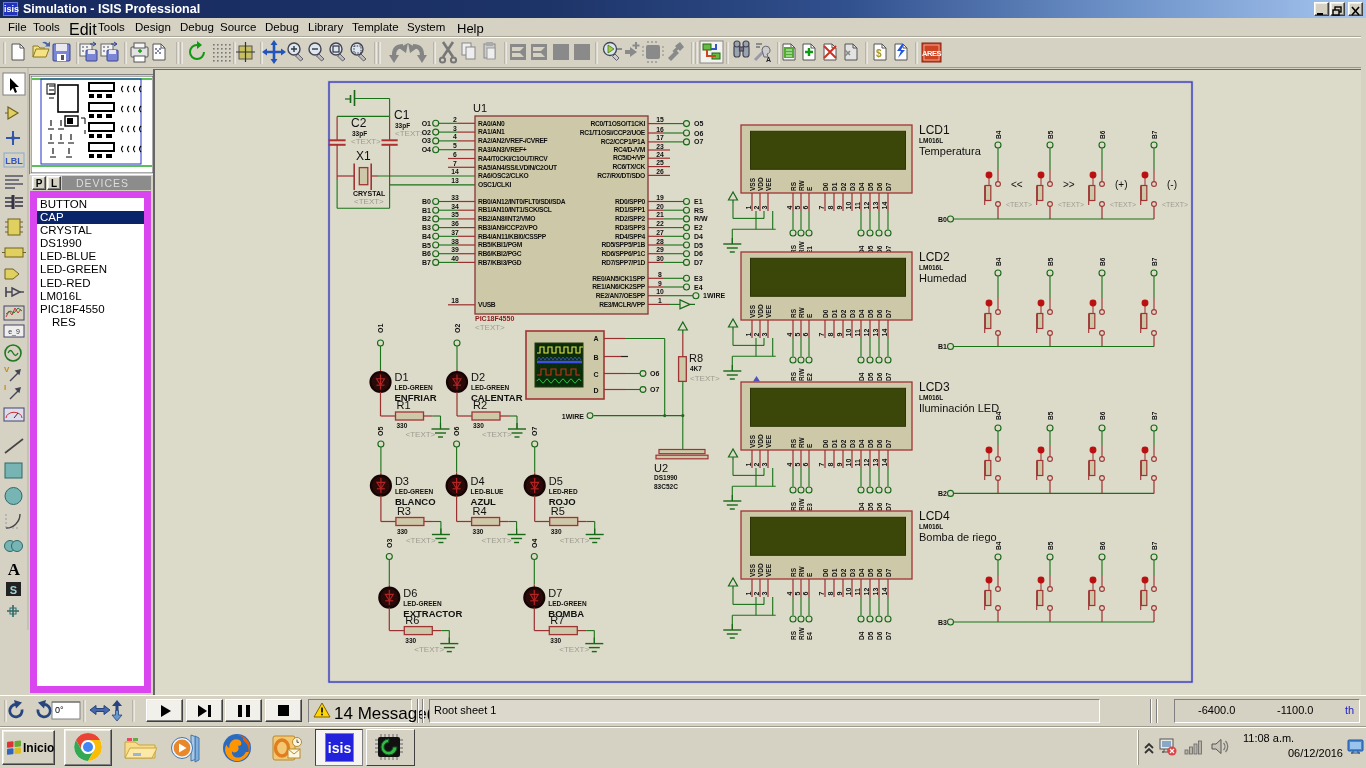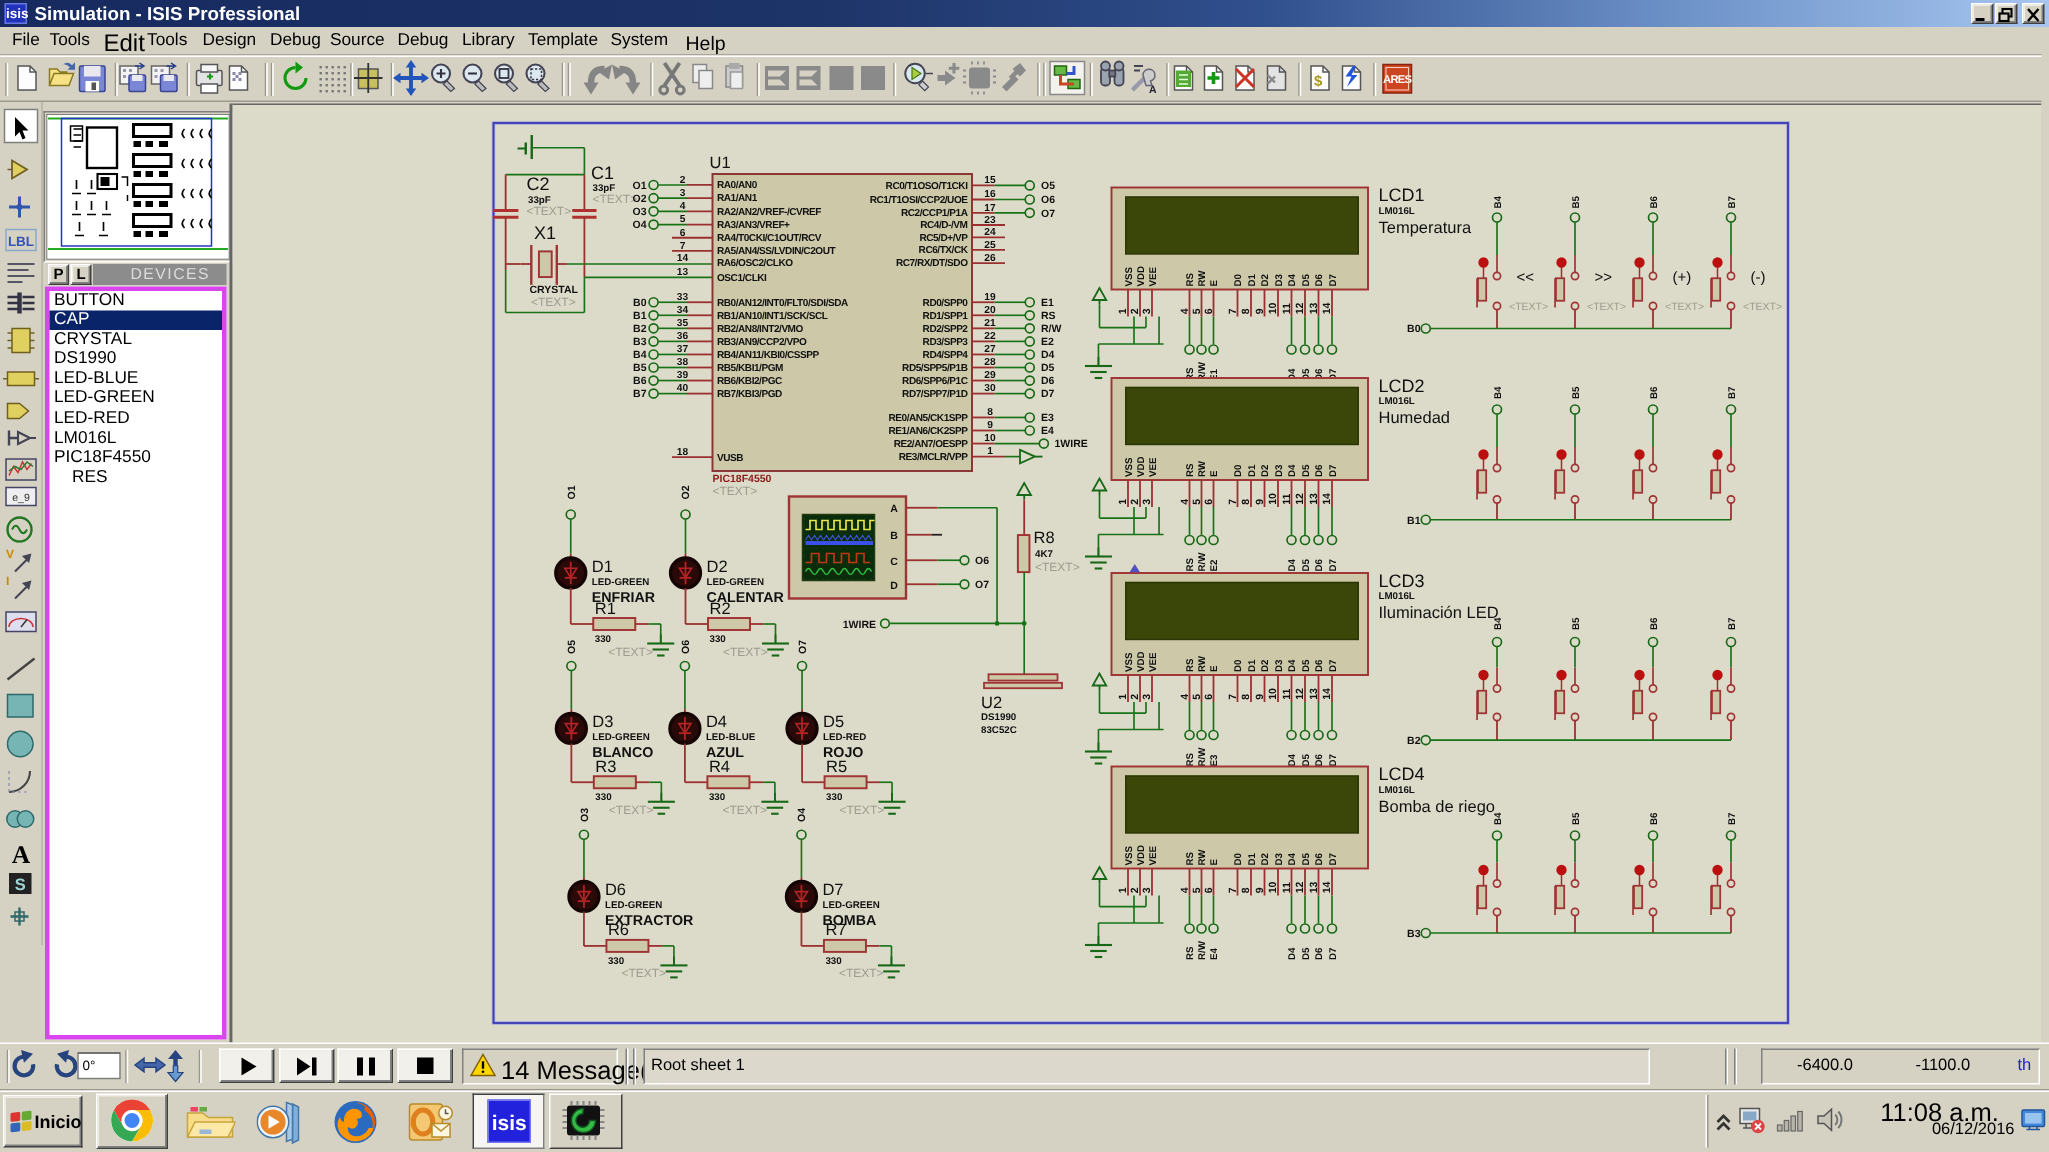--- a/index.html
+++ b/index.html
@@ -349,22 +349,22 @@
     <g stroke="#000" stroke-width="1.1" fill="none">
       <path d="M 92 70 q-3 3 0 6 m6 -6 q-3 3 0 6 m6 -6 q-3 3 0 6 m6 -6 q-3 3 0 6"></path>
     </g>
     <g stroke="#000" stroke-width="1.1">
       <path d="M 20 44 v6 m-3 3 h6 M 30 44 v6 m-3 3 h6 M 20 58 v6 m-3 3 h6 M 30 58 v6 m-3 3 h6 M 40 58 v6 m-3 3 h6 M 22 72 v6 m-3 3 h6 M 38 72 v6 m-3 3 h6"></path>
     </g>
     <path d="M 50 42 h4 v6 m0 6 v4" stroke="#000" fill="none"></path>
   </svg>
 <div class="ab raised" style="left:32px;top:176px;width:14px;height:14px;background:#d5d1c3;font-size:10px;font-weight:bold;text-align:center;line-height:13px">P</div>
 <div class="ab raised" style="left:47px;top:176px;width:14px;height:14px;background:#d5d1c3;font-size:10px;font-weight:bold;text-align:center;line-height:13px">L</div>
-<div class="ab" style="left:62px;top:176px;width:89px;height:14px;background:#8c8c8c;color:#dcdcdc;font-size:10.5px;text-align:center;line-height:14px;letter-spacing:1px;padding-left:14px">DEVICES</div>
-<div class="ab" style="left:30px;top:191px;width:121px;height:502px;background:#fff;border:3px solid #d946ef">
+<div class="ab" style="left:62px;top:176px;width:89px;height:14px;background:#8c8c8c;color:#dcdcdc;font-size:10.5px;line-height:14px;letter-spacing:1px;padding-left:14px">DEVICES</div>
+<div class="ab" style="left:30px;top:191px;width:121px;height:502px;background:#fff;border:7px solid #d946ef">
     <div style="height:13.1px;font-size:11.5px;line-height:13px;padding-left:3px;color:#000">BUTTON</div>
     <div style="height:13.1px;font-size:11.5px;line-height:13px;padding-left:3px;background:#0a246a;color:#fff">CAP</div>
     <div style="height:13.1px;font-size:11.5px;line-height:13px;padding-left:3px;color:#000">CRYSTAL</div>
     <div style="height:13.1px;font-size:11.5px;line-height:13px;padding-left:3px;color:#000">DS1990</div>
     <div style="height:13.1px;font-size:11.5px;line-height:13px;padding-left:3px;color:#000">LED-BLUE</div>
     <div style="height:13.1px;font-size:11.5px;line-height:13px;padding-left:3px;color:#000">LED-GREEN</div>
     <div style="height:13.1px;font-size:11.5px;line-height:13px;padding-left:3px;color:#000">LED-RED</div>
     <div style="height:13.1px;font-size:11.5px;line-height:13px;padding-left:3px;color:#000">LM016L</div>
     <div style="height:13.1px;font-size:11.5px;line-height:13px;padding-left:3px;color:#000">PIC18F4550</div>
     <div style="height:13.1px;font-size:11.5px;line-height:13px;padding-left:15px;color:#000">RES</div>
@@ -1457,18 +1457,18 @@
       <rect x="1" y="12" width="3" height="4"></rect>
       <rect x="5.5" y="9" width="3" height="7"></rect>
       <rect x="10" y="6" width="3" height="10"></rect>
       <rect x="14.5" y="3" width="3" height="13"></rect>
     </g>
   </svg>
 <svg class="ab" width="20" height="20" style="left:1210px;top:737px">
     <path d="M 2 7 h4 l5 -4.5 v14 l-5 -4.5 h-4 z" fill="#c8c4b8" stroke="#555"></path>
     <path d="M 13.5 6 a5 5 0 0 1 0 7 M 15.5 4 a8 8 0 0 1 0 11" fill="none" stroke="#777" stroke-width="1.3"></path>
   </svg>
-<div class="ab" style="left:1243px;top:732px;width:100px;text-align:center;font-size:17px;color:#000">11:08 a.m.</div>
+<div class="ab" style="left:1243px;top:732px;width:100px;text-align:left;font-size:11px;color:#000">11:08 a.m.</div>
 <div class="ab" style="left:1243px;top:747px;width:100px;text-align:right;font-size:11px;color:#000">06/12/2016</div>
 <svg class="ab" width="18" height="18" style="left:1347px;top:738px">
     <rect x="1" y="2" width="15" height="11" rx="1" fill="#4488dd" stroke="#225599"></rect>
     <rect x="3" y="4" width="11" height="7" fill="#99c4ee"></rect>
     <path d="M 6 13 v2 h-2 h9 h-2 v-2" stroke="#225599" fill="none"></path>
   </svg>
 </body></html>

